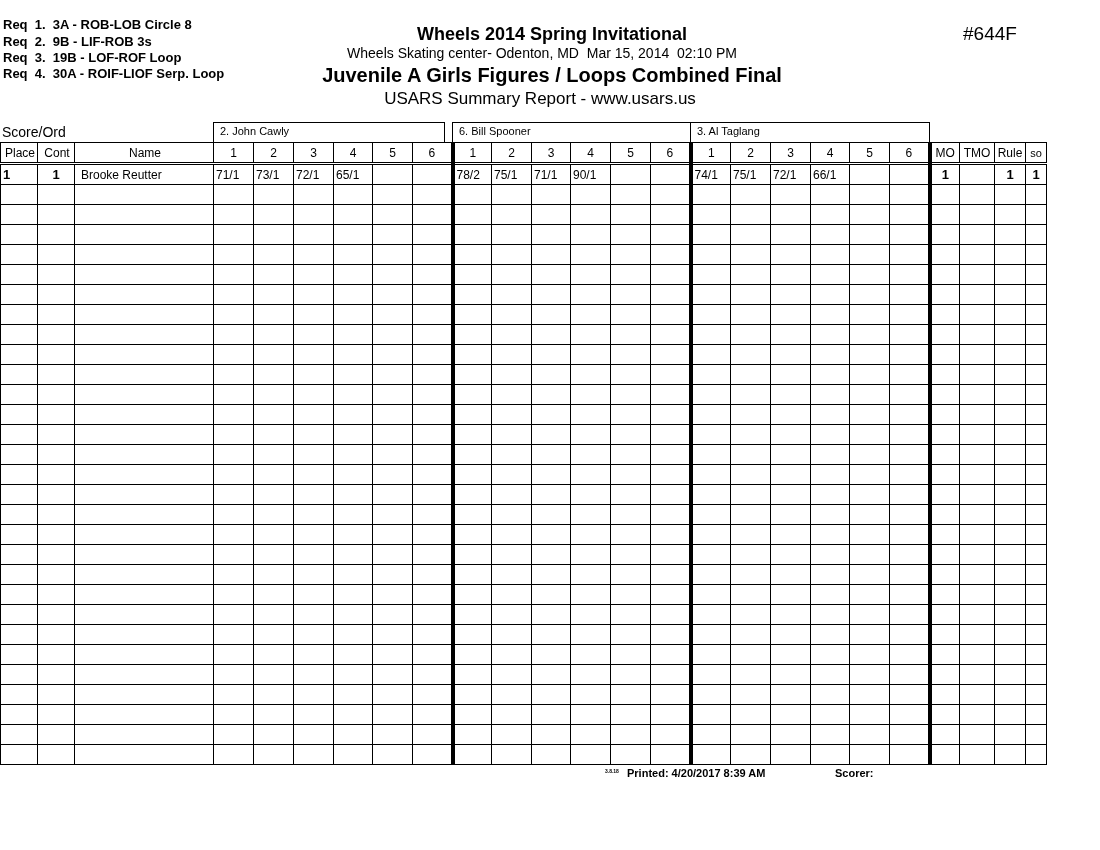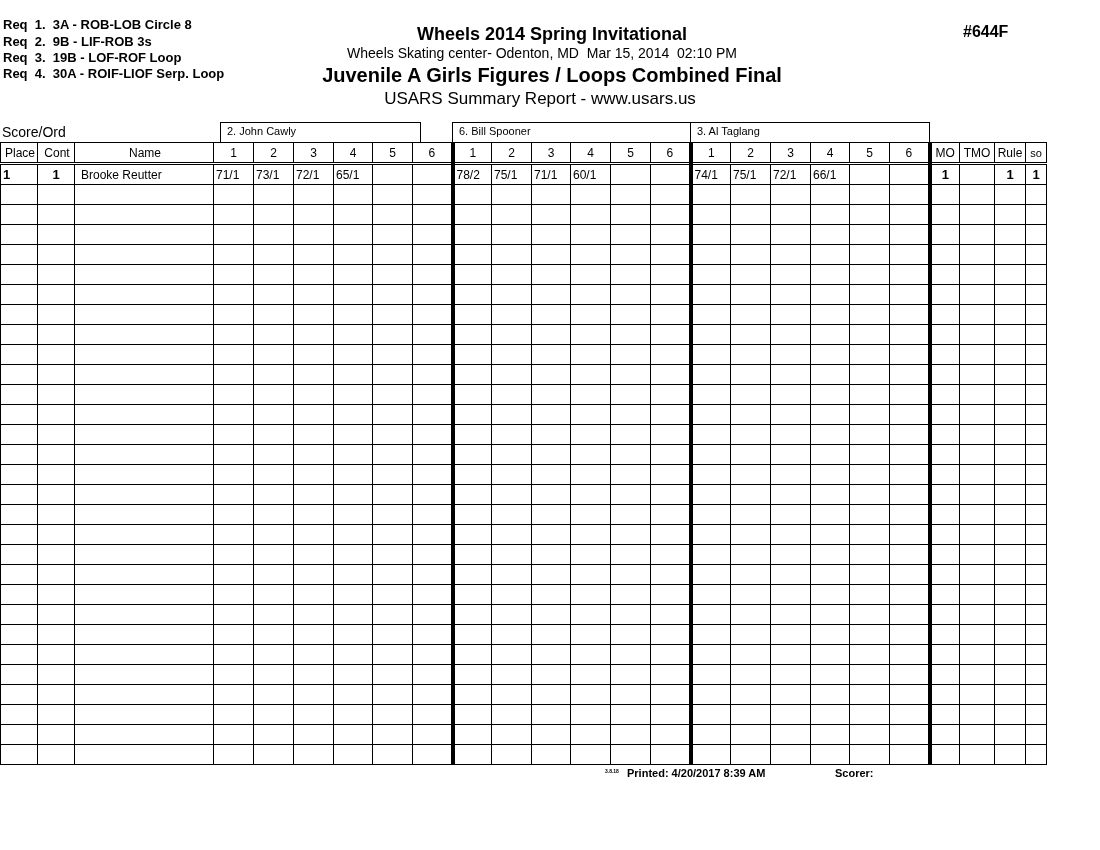--- a/index.html
+++ b/index.html
@@ -5,21 +5,21 @@
   html, body { margin:0; padding:0; background:#ffffff; }
   body { width:1100px; height:850px; position:relative; overflow:hidden; color:#000;
          font-family:"Liberation Sans", sans-serif; }
   .abs { position:absolute; }
   .req { left:3px; font-size:13px; font-weight:bold; white-space:pre; line-height:16px; }
   .center { left:0; width:1100px; text-align:center; white-space:pre; }
   .title1 { top:24px; font-size:18px; font-weight:bold; left:2px; }
   .title2 { top:45px; font-size:14px; left:-8px; }
   .title3 { top:64px; font-size:20px; font-weight:bold; left:2px; }
   .title4 { top:89px; font-size:17px; left:-10px; }
-  .eventno { left:963px; top:23px; font-size:16px; font-weight:bold;text-align:center; }
+  .eventno { left:963px; top:23px; font-size:19px; font-weight:normal;text-align:center; }
   .scoreord { left:2px; top:124px; font-size:14px; }
   .judgebox { top:122px; height:20px; border:1px solid #000; border-bottom:none; box-sizing:border-box;
               font-size:11px; padding-left:6px; line-height:16px; }
   table.grid { position:absolute; left:0; top:142px; border-collapse:collapse; table-layout:fixed; }
   table.grid td, table.grid th { border:1px solid #000; height:19px; padding:0; font-size:12px;
         font-weight:normal; overflow:hidden; white-space:nowrap; }
   table.grid th { text-align:center; }
   table.grid thead tr th { border-bottom:3px double #000; }
   table.grid td.thick, table.grid th.thick { border-left:4px solid #000; }
   .left { text-align:left; padding-left:2px !important; }
@@ -39,21 +39,21 @@
 <div class="abs req" style="top:50px">Req  3.  19B - LOF-ROF Loop</div>
 <div class="abs req" style="top:66px">Req  4.  30A - ROIF-LIOF Serp. Loop</div>
 
 <div class="abs center title1">Wheels 2014 Spring Invitational</div>
 <div class="abs center title2">Wheels Skating center- Odenton, MD  Mar 15, 2014  02:10 PM</div>
 <div class="abs center title3">Juvenile A Girls Figures / Loops Combined Final</div>
 <div class="abs center title4">USARS Summary Report - www.usars.us</div>
 <div class="abs eventno">#644F</div>
 
 <div class="abs scoreord">Score/Ord</div>
-<div class="abs judgebox" style="left:220px;width:201px">2.  John Cawly</div>
+<div class="abs judgebox" style="left:213px;width:232px">2.  John Cawly</div>
 <div class="abs judgebox" style="left:452px;width:239px">6.  Bill Spooner</div>
 <div class="abs judgebox" style="left:690px;width:240px">3.  Al Taglang</div>
 
 <table class="grid">
   <colgroup>
     <col style="width:37px">
       <col style="width:37px">
       <col style="width:139px">
     <col style="width:40px">
       <col style="width:40px">
@@ -114,21 +114,21 @@
       <td class="namecell">Brooke Reutter</td>
       <td class="left">71/1</td>
       <td class="left">73/1</td>
       <td class="left">72/1</td>
       <td class="left">65/1</td>
       <td class="left"></td>
       <td class="left"></td>
       <td class="left thick">78/2</td>
       <td class="left">75/1</td>
       <td class="left">71/1</td>
-      <td class="left">60/1</td>
+      <td class="left">90/1</td>
       <td class="left"></td>
       <td class="left"></td>
       <td class="left thick">74/1</td>
       <td class="left">75/1</td>
       <td class="left">72/1</td>
       <td class="left">66/1</td>
       <td class="left"></td>
       <td class="left"></td>
       <td class="cen bold thick">1</td>
       <td class="cen bold"></td>

